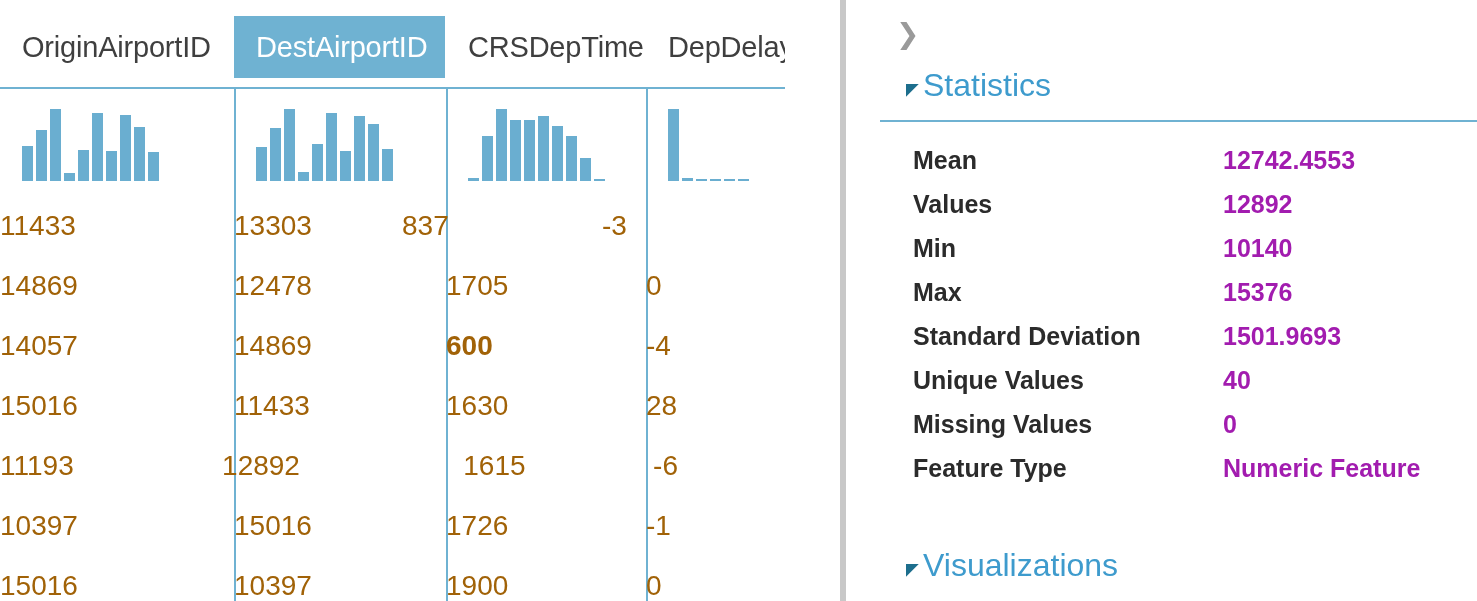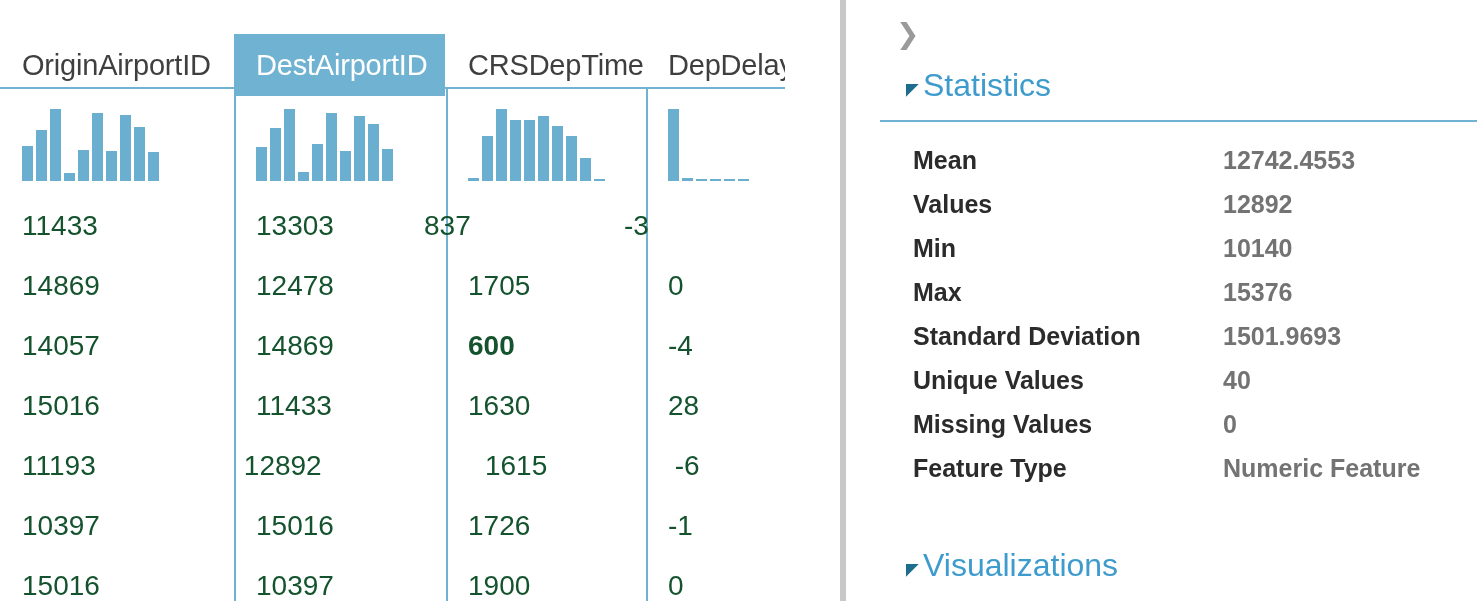--- a/index.html
+++ b/index.html
@@ -41,21 +41,21 @@
   .header-row {
     position: relative;
     height: 88px;
     display: flex;
     align-items: flex-start;
   }
   .col-head {
     position: relative;
     box-sizing: border-box;
     height: 108px;
-    padding-top: 34px;
+    padding-top: 16px;
     display: flex;
     align-items: flex-start;
   }
   .col-head .head-label {
     display: block;
     box-sizing: border-box;
     height: 62px;
     line-height: 62px;
     padding: 0 18px 0 22px;
     font-size: 29px;
@@ -121,24 +121,23 @@
     left: 0;
     width: 785px;
   }
   .data-row {
     display: flex;
     height: 60px;
     align-items: center;
   }
   .data-cell {
     box-sizing: border-box;
-    padding-left: 22px;
     font-size: 28px;
     font-weight: 300;
-    color: #14532d;
+    color: #a16207;
     white-space: nowrap;
     letter-spacing: 0px;
   }
 
   
   .pane-divider {
     position: absolute;
     left: 840px;
     top: 0;
     width: 6px;
@@ -221,21 +220,21 @@
   .stat-label {
     width: 310px;
     font-size: 25px;
     font-weight: 700;
     color: #2b2b2b;
     white-space: nowrap;
   }
   .stat-value {
     font-size: 25px;
     font-weight: 700;
-    color: #737373;
+    color: #a21caf;
     white-space: nowrap;
     text-align: right;
   }
   .viz-section {
     top: 542px;
   }
 </style>
 </head>
 <body>
 

